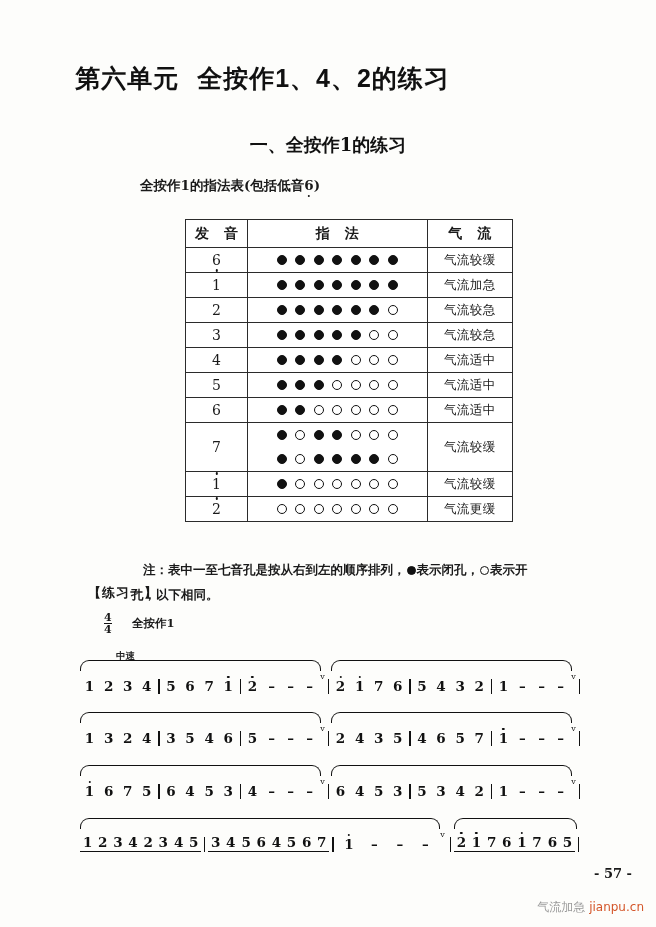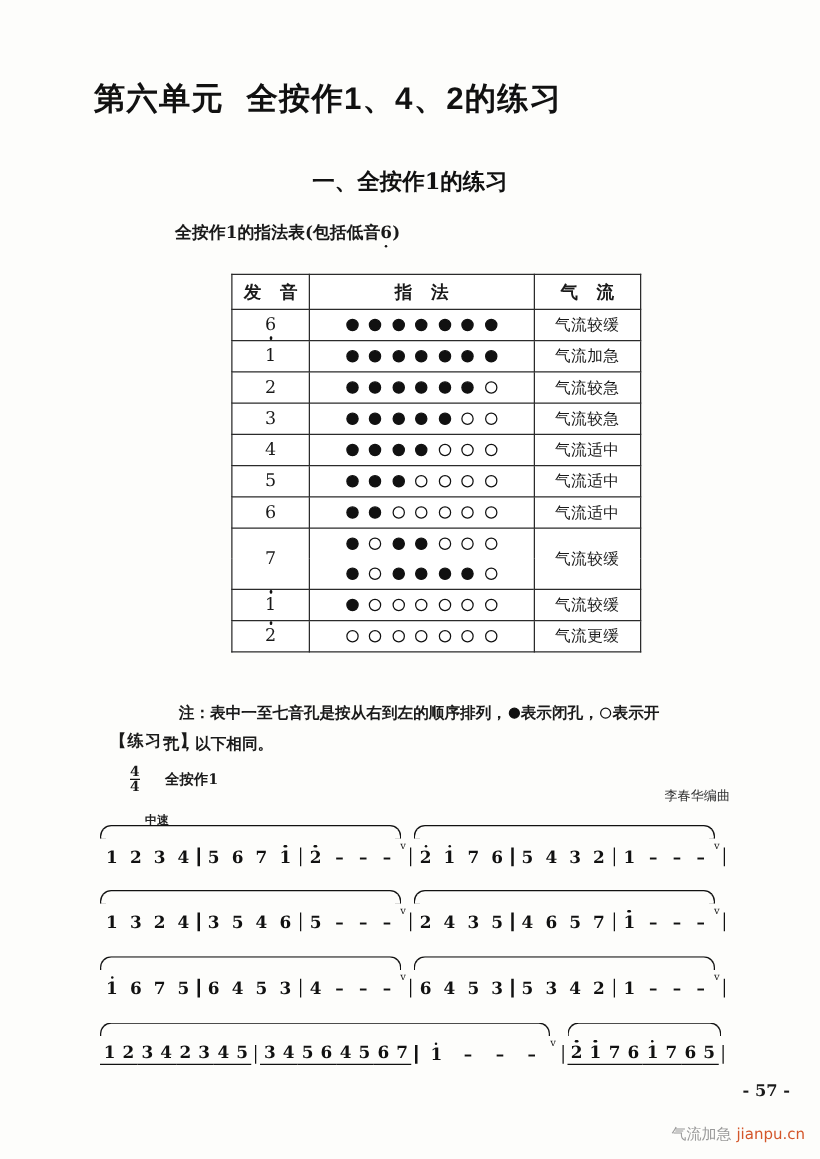--- a/index.html
+++ b/index.html
@@ -491,21 +491,20 @@
   <div class="table-note">
     <span>注：表中一至七音孔是按从右到左的顺序排列，</span><span class="dotglyph filled"></span><span>表示闭孔，</span><span class="dotglyph"></span><span>表示开孔，</span><span>以下相同。</span>
   </div>
 
   <div class="ex-head">【练习一】</div>
   <div class="meter">
     <div>4</div>
     <div class="den">4</div>
   </div>
   <div class="ex-mode">全按作<span class="num">1</span></div>
-  <div class="composer">李春华编曲</div>
   <div class="tempo">中速</div>
 
   <div class="stave" id="stave-1">
       <span class="mus note"><span class="num">1</span></span>
       <span class="mus note"><span class="num">2</span></span>
       <span class="mus note"><span class="num">3</span></span>
       <span class="mus note"><span class="num">4</span></span>
       <span class="mus bar"></span>
       <span class="mus note"><span class="num">5</span></span>
       <span class="mus note"><span class="num">6</span></span>

